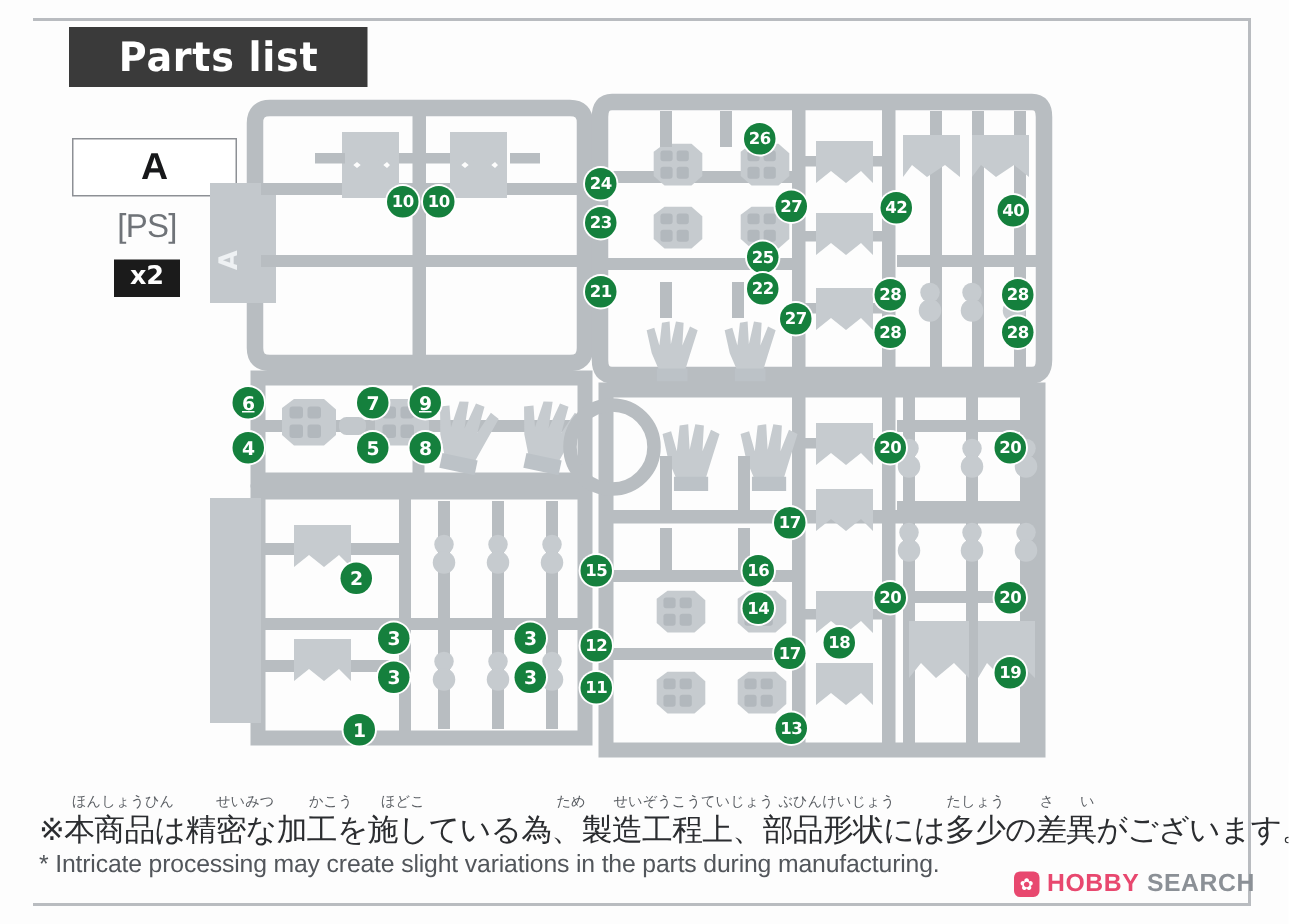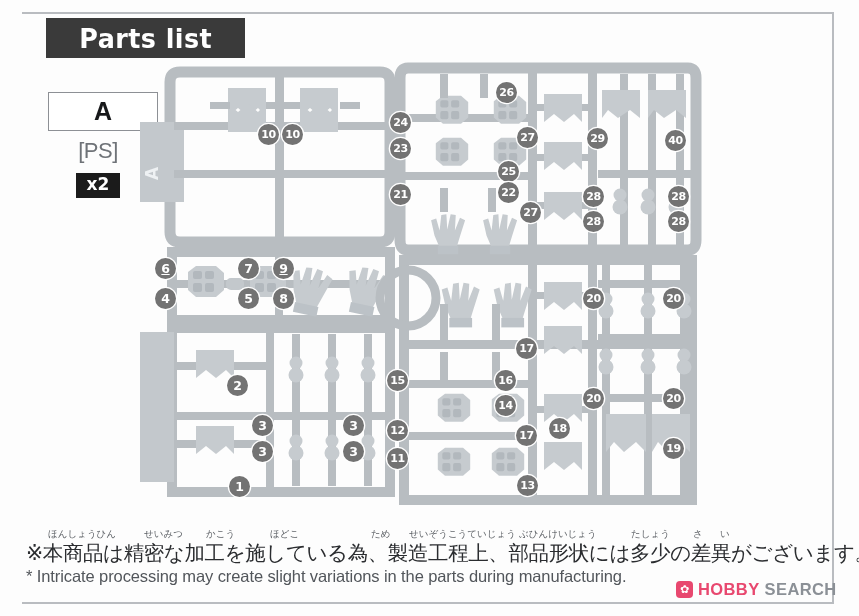--- a/index.html
+++ b/index.html
@@ -56,21 +56,21 @@
   }
 
   
   #sprue-stage{position:absolute;left:140px;top:62px;width:580px;height:452px;}
   #sprue-svg{display:block;width:580px;height:452px;}
 
   
   .badge{
     position:absolute;
     width:21px;height:21px;border-radius:50%;
-    background:#737373;color:#ffffff;
+    background:#15803d;color:#ffffff;
     display:flex;align-items:center;justify-content:center;
     font-size:12.5px;font-weight:bold;
     font-family:"DejaVu Sans",sans-serif;
     box-shadow:0 0 0 1.3px #ffffff;
     letter-spacing:-0.4px;
   }
   .badge.two-dig{font-size:11px;}
   .badge.ul{text-decoration:underline;}
 
   
@@ -413,21 +413,21 @@
       <div class="badge" style="left: 227px; top: 375px;">2</div>
       <div class="badge" style="left: 252px; top: 415px;">3</div>
       <div class="badge" style="left: 343px; top: 415px;">3</div>
       <div class="badge" style="left: 252px; top: 441px;">3</div>
       <div class="badge" style="left: 343px; top: 441px;">3</div>
       <div class="badge" style="left: 229px; top: 476px;">1</div>
       <div class="badge two-dig" style="left: 496px; top: 82px;">26</div>
       <div class="badge two-dig" style="left: 390px; top: 112px;">24</div>
       <div class="badge two-dig" style="left: 390px; top: 138px;">23</div>
       <div class="badge two-dig" style="left: 517px; top: 127px;">27</div>
-      <div class="badge two-dig" style="left: 587px; top: 128px;">29</div>
+      <div class="badge two-dig" style="left: 587px; top: 128px;">42</div>
       <div class="badge two-dig" style="left: 665px; top: 130px;">40</div>
       <div class="badge two-dig" style="left: 498px; top: 161px;">25</div>
       <div class="badge two-dig" style="left: 390px; top: 184px;">21</div>
       <div class="badge two-dig" style="left: 498px; top: 182px;">22</div>
       <div class="badge two-dig" style="left: 583px; top: 186px;">28</div>
       <div class="badge two-dig" style="left: 668px; top: 186px;">28</div>
       <div class="badge two-dig" style="left: 520px; top: 202px;">27</div>
       <div class="badge two-dig" style="left: 583px; top: 211px;">28</div>
       <div class="badge two-dig" style="left: 668px; top: 211px;">28</div>
       <div class="badge two-dig" style="left: 583px; top: 288px;">20</div>
@@ -444,21 +444,21 @@
       <div class="badge two-dig" style="left: 516px; top: 425px;">17</div>
       <div class="badge two-dig" style="left: 387px; top: 448px;">11</div>
       <div class="badge two-dig" style="left: 517px; top: 475px;">13</div>
     </div>
 
   <div class="footnote">
     <div class="ruby-line" id="ruby-line">
         <span class="ruby" style="left: 22px;">ほんしょうひん</span>
         <span class="ruby" style="left: 118px;">せいみつ</span>
         <span class="ruby" style="left: 180px;">かこう</span>
-        <span class="ruby" style="left: 244px;">ほどこ</span>
+        <span class="ruby" style="left: 228px;">ほどこ</span>
         <span class="ruby" style="left: 345px; font-family: Liberation Mono, monospace;">ため</span>
         <span class="ruby" style="left: 383px;">せいぞうこうていじょう</span>
         <span class="ruby" style="left: 493px;">ぶひんけいじょう</span>
         <span class="ruby" style="left: 605px;">たしょう</span>
         <span class="ruby" style="left: 667px;">さ</span>
         <span class="ruby" style="left: 694px;">い</span>
       </div>
     <div class="jp-line">※本商品は精密な加工を施している為、製造工程上、部品形状には多少の差異がございます。</div>
     <div class="en-line">* Intricate processing may create slight variations in the parts during manufacturing.</div>
   </div>

